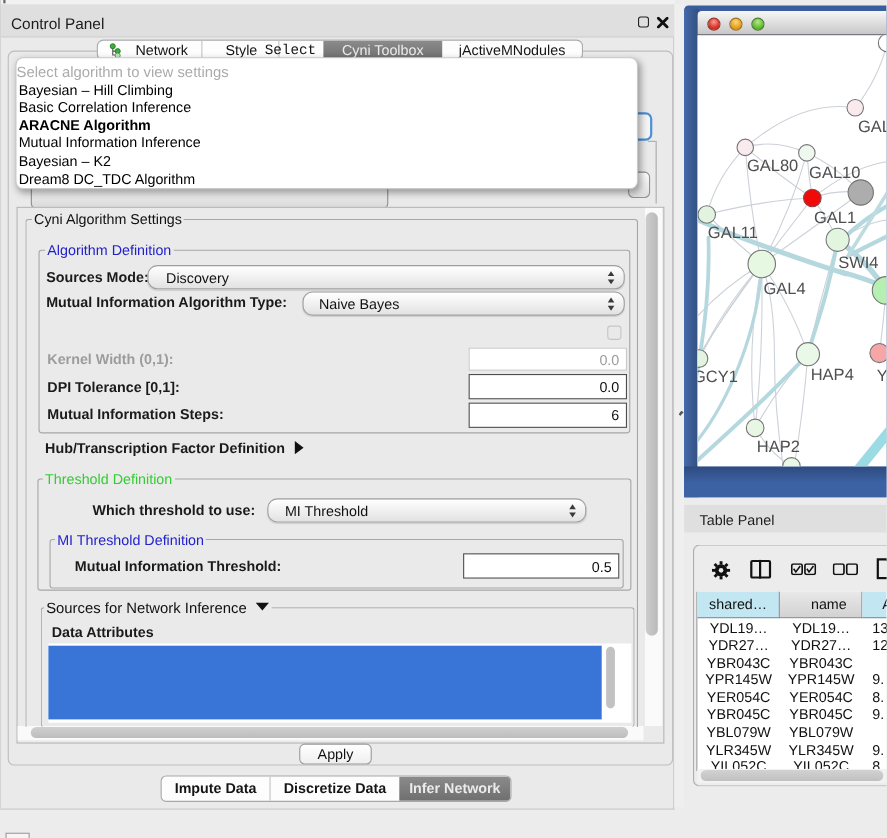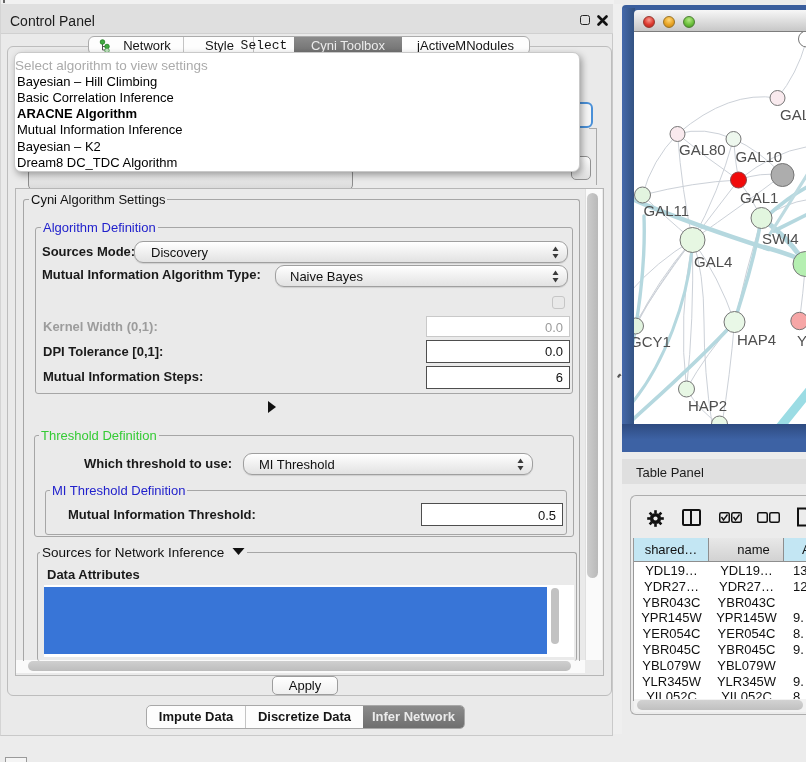--- a/index.html
+++ b/index.html
@@ -85,20 +85,21 @@
   <div class="lbl" style="left:42px;top:344px;">DPI Tolerance [0,1]:</div>
   <div class="field" style="left:425px;top:340px;width:142px;height:21px;">
     <div class="ft">0.0</div>
   </div>
 
   <div class="lbl" style="left:42px;top:369px;">Mutual Information Steps:</div>
   <div class="field" style="left:425px;top:366px;width:142px;height:21px;">
     <div class="ft">6</div>
   </div>
 
+  <div class="lbl" style="left:40px;top:400px;">Hub/Transcription Factor Definition</div>
   <svg class="abs" style="left:266px;top:400px;" width="10" height="14" viewBox="0 0 10 14">
       <path d="M1 1 L9 7 L1 13 Z" fill="#111"></path>
     </svg>
 
   <div class="group" style="left:33px;top:435px;width:538px;height:100px;">
     <div class="gtitle" style="left:4px;color:#35cb35;">Threshold Definition</div>
   </div>
 
   <div class="lbl" style="left:83px;top:456px;">Which threshold to use:</div>
   <div class="combo" style="left:242px;top:453px;width:288px;height:20px;">

